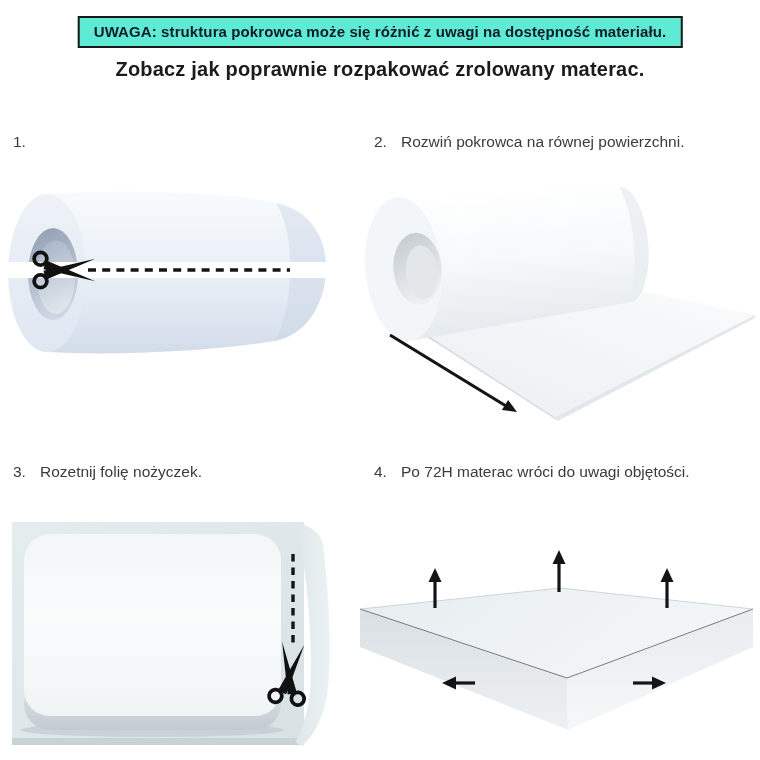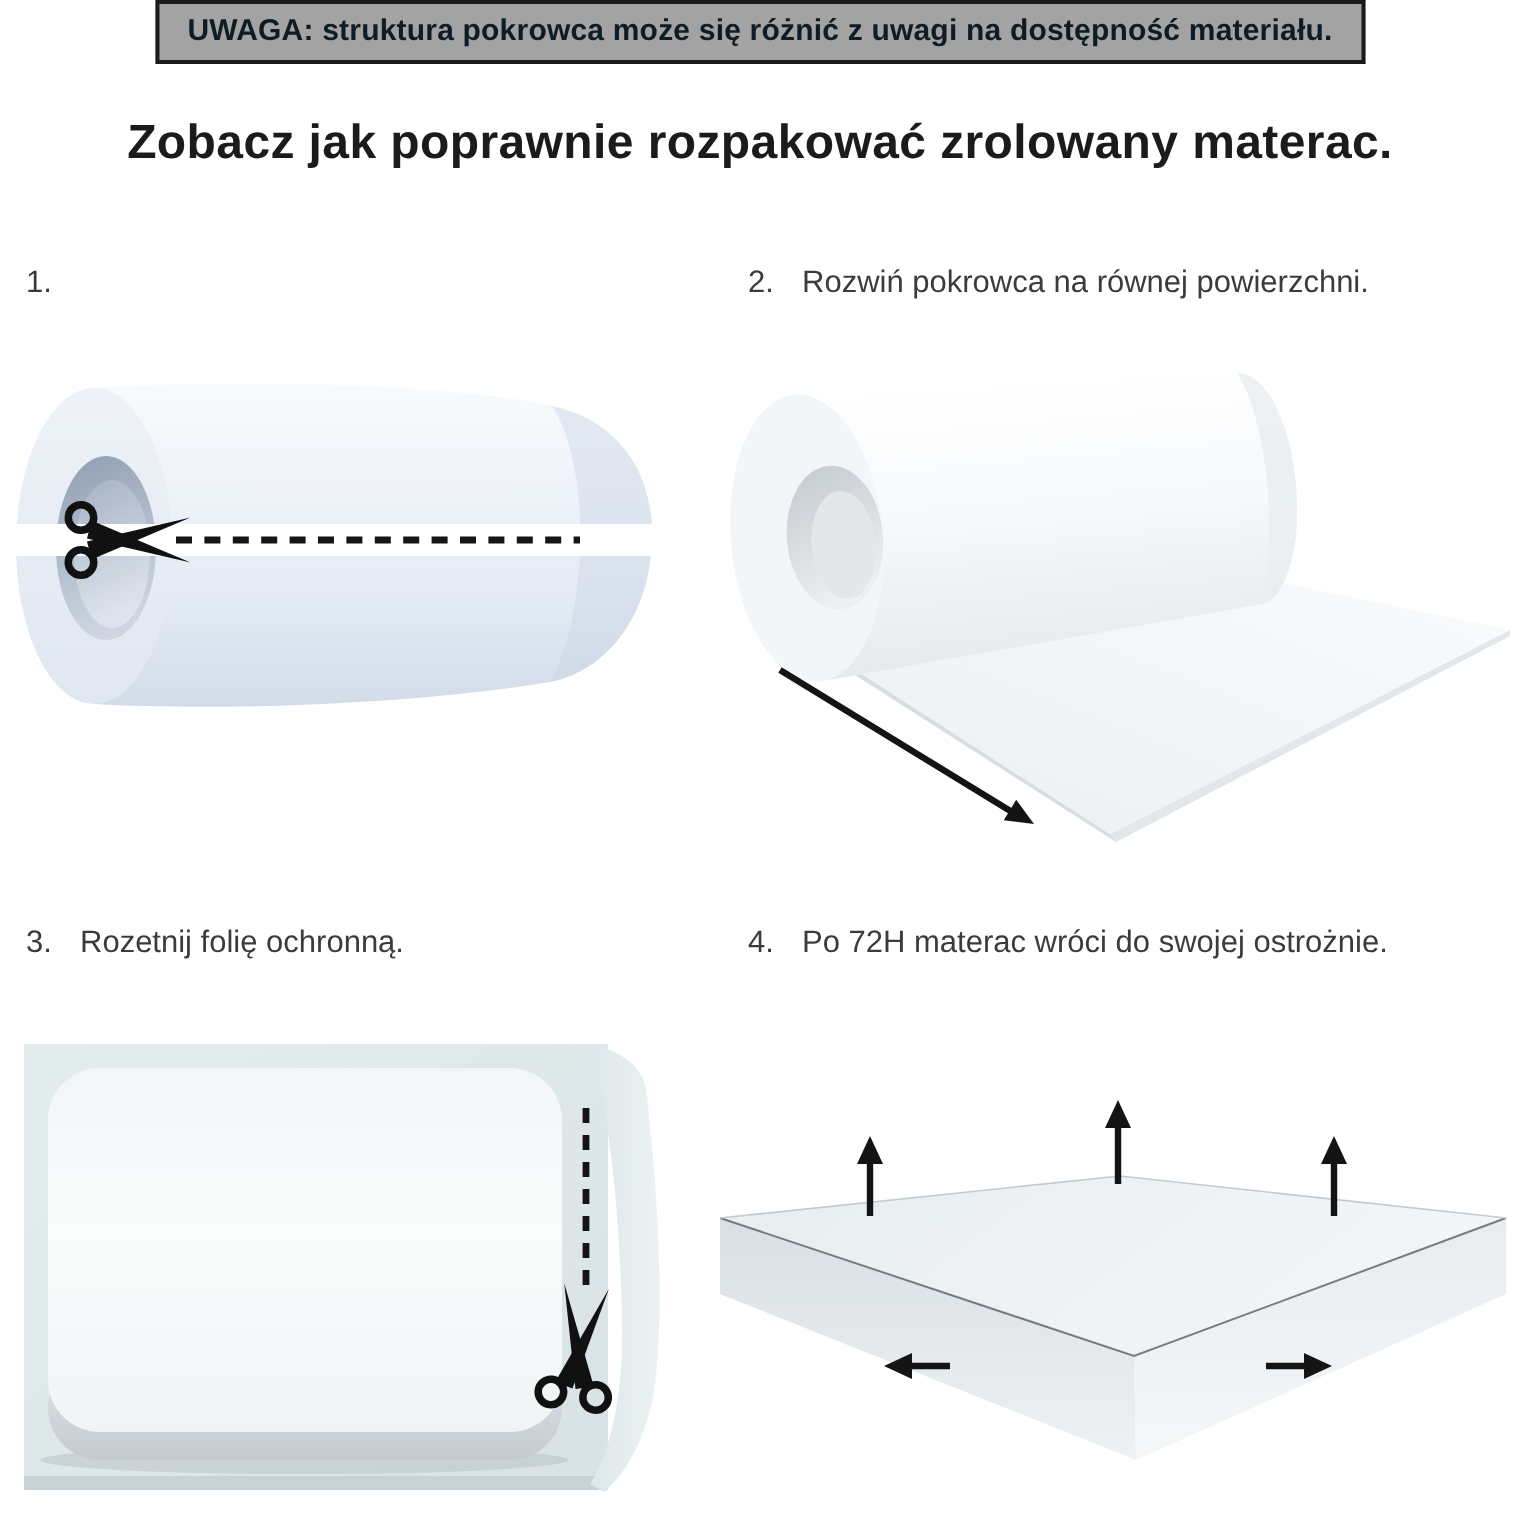--- a/index.html
+++ b/index.html
@@ -2,28 +2,28 @@
 <html><head>
 <meta charset="utf-8">
 <style>
   html,body{margin:0;padding:0;}
   body{
     width:760px;height:760px;position:relative;overflow:hidden;
     background:#ffffff;
     font-family:"Liberation Sans","DejaVu Sans",sans-serif;
   }
   .banner{
-    position:absolute;top:0;left:50%;transform:translateX(-50%);
-    background:#a3a3a3;border:2px solid #1a1a1a;
+    position:absolute;top:16px;left:50%;transform:translateX(-50%);
+    background:#5eead4;border:2px solid #1a1a1a;
     padding:5px 14px 6px 14px;white-space:nowrap;
     font-size:15px;font-weight:bold;color:#101c24;letter-spacing:0.1px;
   }
   .title{
     position:absolute;top:58px;left:0;width:760px;text-align:center;
-    font-size:24px;font-weight:bold;color:#1b1b1b;letter-spacing:0.2px;
+    font-size:20px;font-weight:bold;color:#1b1b1b;letter-spacing:0.2px;
   }
   .step-label{
     position:absolute;display:flex;align-items:flex-start;
     font-size:15.5px;line-height:21px;color:#3b3b3b;
   }
   .step-num{width:27px;flex:0 0 27px;}
   .step-text{display:block;}
   #step1-label{top:131px;left:13px;width:320px;}
   #step1-label .step-text{max-width:282px;}
   #step2-label{top:131px;left:374px;width:380px;}
@@ -46,25 +46,25 @@
 
 <div class="step-label" id="step1-label">
   <span class="step-num">1.</span>
 </div>
 <div class="step-label" id="step2-label">
   <span class="step-num">2.</span>
   <span class="step-text">Rozwiń pokrowca na równej powierzchni.</span>
 </div>
 <div class="step-label" id="step3-label">
   <span class="step-num">3.</span>
-  <span class="step-text">Rozetnij folię ochronną.</span>
+  <span class="step-text">Rozetnij folię nożyczek.</span>
 </div>
 <div class="step-label" id="step4-label">
   <span class="step-num">4.</span>
-  <span class="step-text">Po 72H materac wróci do swojej ostrożnie.</span>
+  <span class="step-text">Po 72H materac wróci do uwagi objętości.</span>
 </div>
 
 <svg class="illu" id="illu1" width="330" height="215" viewBox="0 0 330 215">
   <defs>
     <linearGradient id="g1body" x1="0" y1="0" x2="0" y2="1">
       <stop offset="0" stop-color="#f8fbfd"></stop>
         <stop offset="0.35" stop-color="#eef3f9"></stop>
       <stop offset="0.68" stop-color="#e2eaf3"></stop>
         <stop offset="1" stop-color="#d2dce9"></stop>
     </linearGradient>

